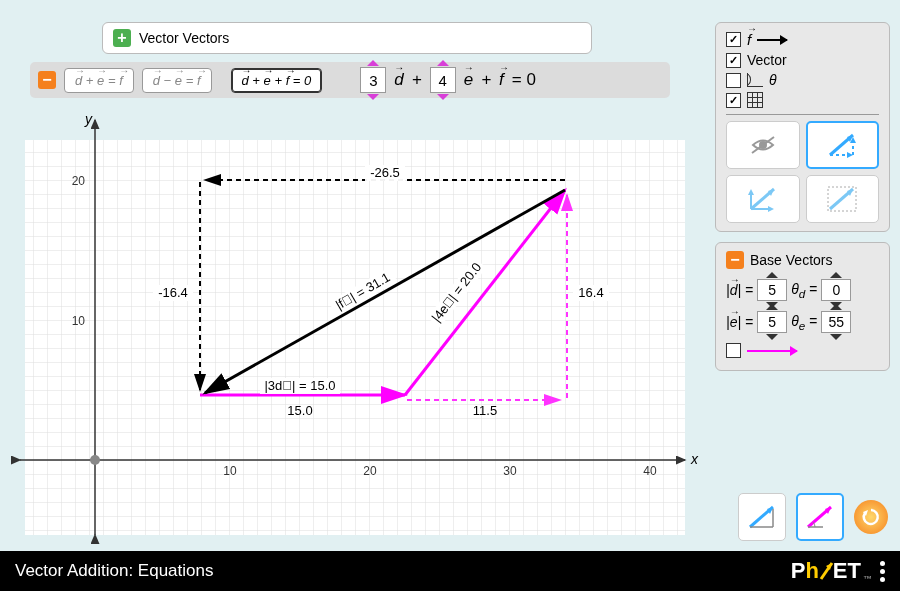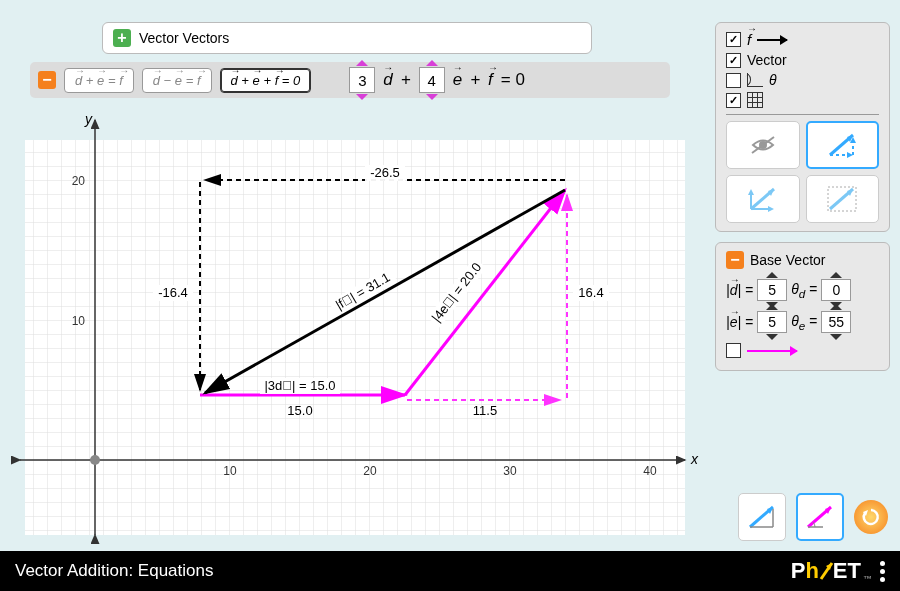--- a/index.html
+++ b/index.html
@@ -14,21 +14,21 @@
   .phet-dots span { width: 5px; height: 5px; background: #fff; border-radius: 50%; }
 
   .accordion { background: #fff; border: 1px solid #bbb; border-radius: 6px; padding: 6px 10px; display: flex; align-items: center; gap: 8px; font-size: 14px; }
   .accordion-btn { width: 18px; height: 18px; border-radius: 3px; display: flex; align-items: center; justify-content: center; color: #fff; font-weight: bold; font-size: 16px; line-height: 1; }
   .minus-btn { background: #f5801d; }
   .plus-btn { background: #4caf50; }
 
   .vector-values-panel { position: absolute; top: 22px; left: 102px; width: 490px; }
   .equation-bar { position: absolute; top: 62px; left: 30px; width: 640px; background: #dcdcdc; border-radius: 5px; padding: 5px 8px; display: flex; align-items: center; gap: 8px; }
   .eq-toggle { background: #fff; border: 1px solid #999; border-radius: 4px; padding: 4px 10px; font-size: 13px; font-style: italic; color: #888; cursor: pointer; }
-  .eq-toggle.active { border-color: #333; color: #000; background: #fff; box-shadow: 0 0 0 1px #333 inset; }
+  .eq-toggle.active { border-color: #333; color: #000; background: #fff; box-shadow: 0 0 0 1px #333 inset; margin-left: 11px; }
   .eq-display { margin-left: 30px; display: flex; align-items: center; gap: 8px; font-style: italic; font-size: 17px; }
   .spinbox { background: #fff; border: 1px solid #999; width: 26px; height: 26px; display: inline-flex; align-items: center; justify-content: center; font-size: 15px; position: relative; font-style: normal; }
   .spinbox::before, .spinbox::after { content:''; position:absolute; left:50%; transform:translateX(-50%); width:0; height:0; border-left:6px solid transparent; border-right:6px solid transparent; }
   .spinbox::before { top:-8px; border-bottom:6px solid #d83fd8; }
   .spinbox::after { bottom:-8px; border-top:6px solid #d83fd8; }
   .spinbox.black::before { border-bottom-color:#333; }
   .spinbox.black::after { border-top-color:#333; }
   .vec { font-style: italic; position: relative; display: inline-block; }
   .vec::before { content:'→'; position:absolute; top:-9px; left:0; font-size:10px; font-style:normal; }
 
@@ -225,21 +225,21 @@
             <polygon points="28,5 22,7 25,12" fill="#7cc8f5"></polygon>
             <rect x="3" y="3" width="28" height="24" fill="none" stroke="#aaa" stroke-dasharray="2,2"></rect>
           </svg>
       </div>
     </div>
   </div>
 
   <div class="base-panel">
     <div style="display:flex;align-items:center;gap:6px;">
       <div class="accordion-btn minus-btn">−</div>
-      <span>Base Vector</span>
+      <span>Base Vectors</span>
     </div>
     <div class="base-row">
       <span>|<span class="vec">d</span>| =</span>
       <span class="spinbox black">5</span>
       <span style="">θ<sub>d</sub> =</span>
       <span class="spinbox black">0</span>
     </div>
     <div class="base-row">
       <span>|<span class="vec">e</span>| =</span>
       <span class="spinbox black">5</span>

